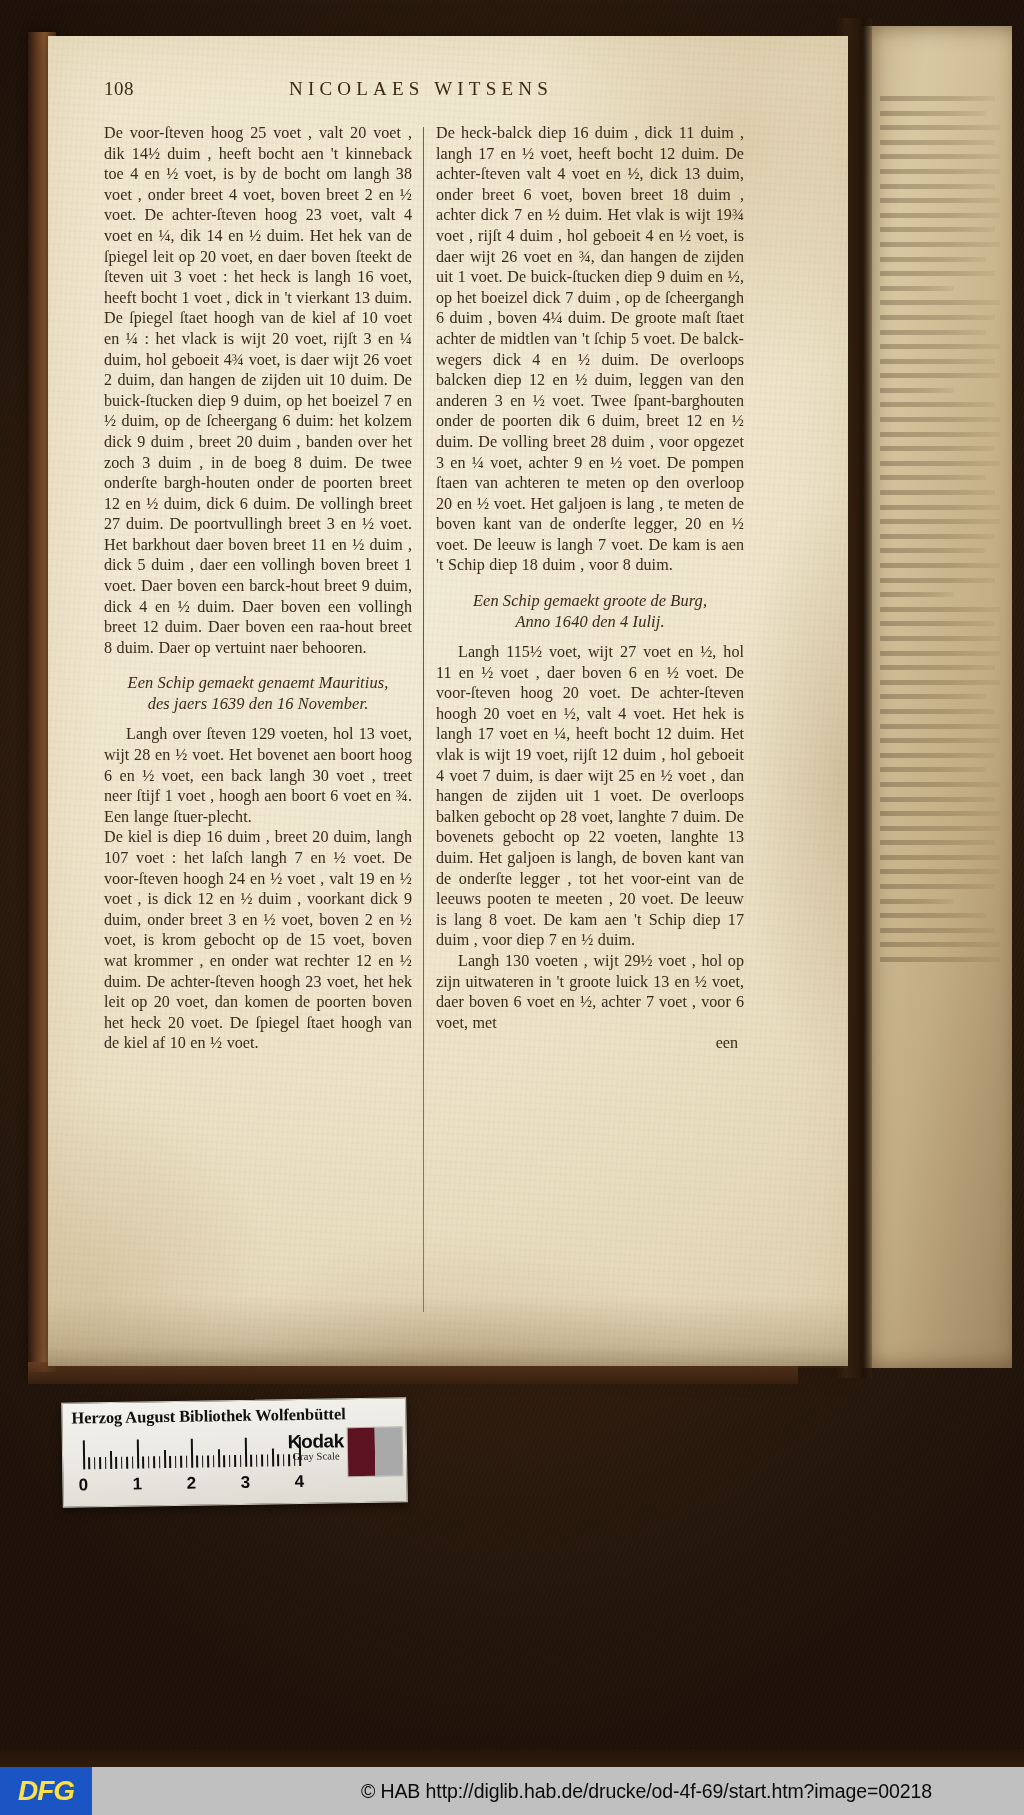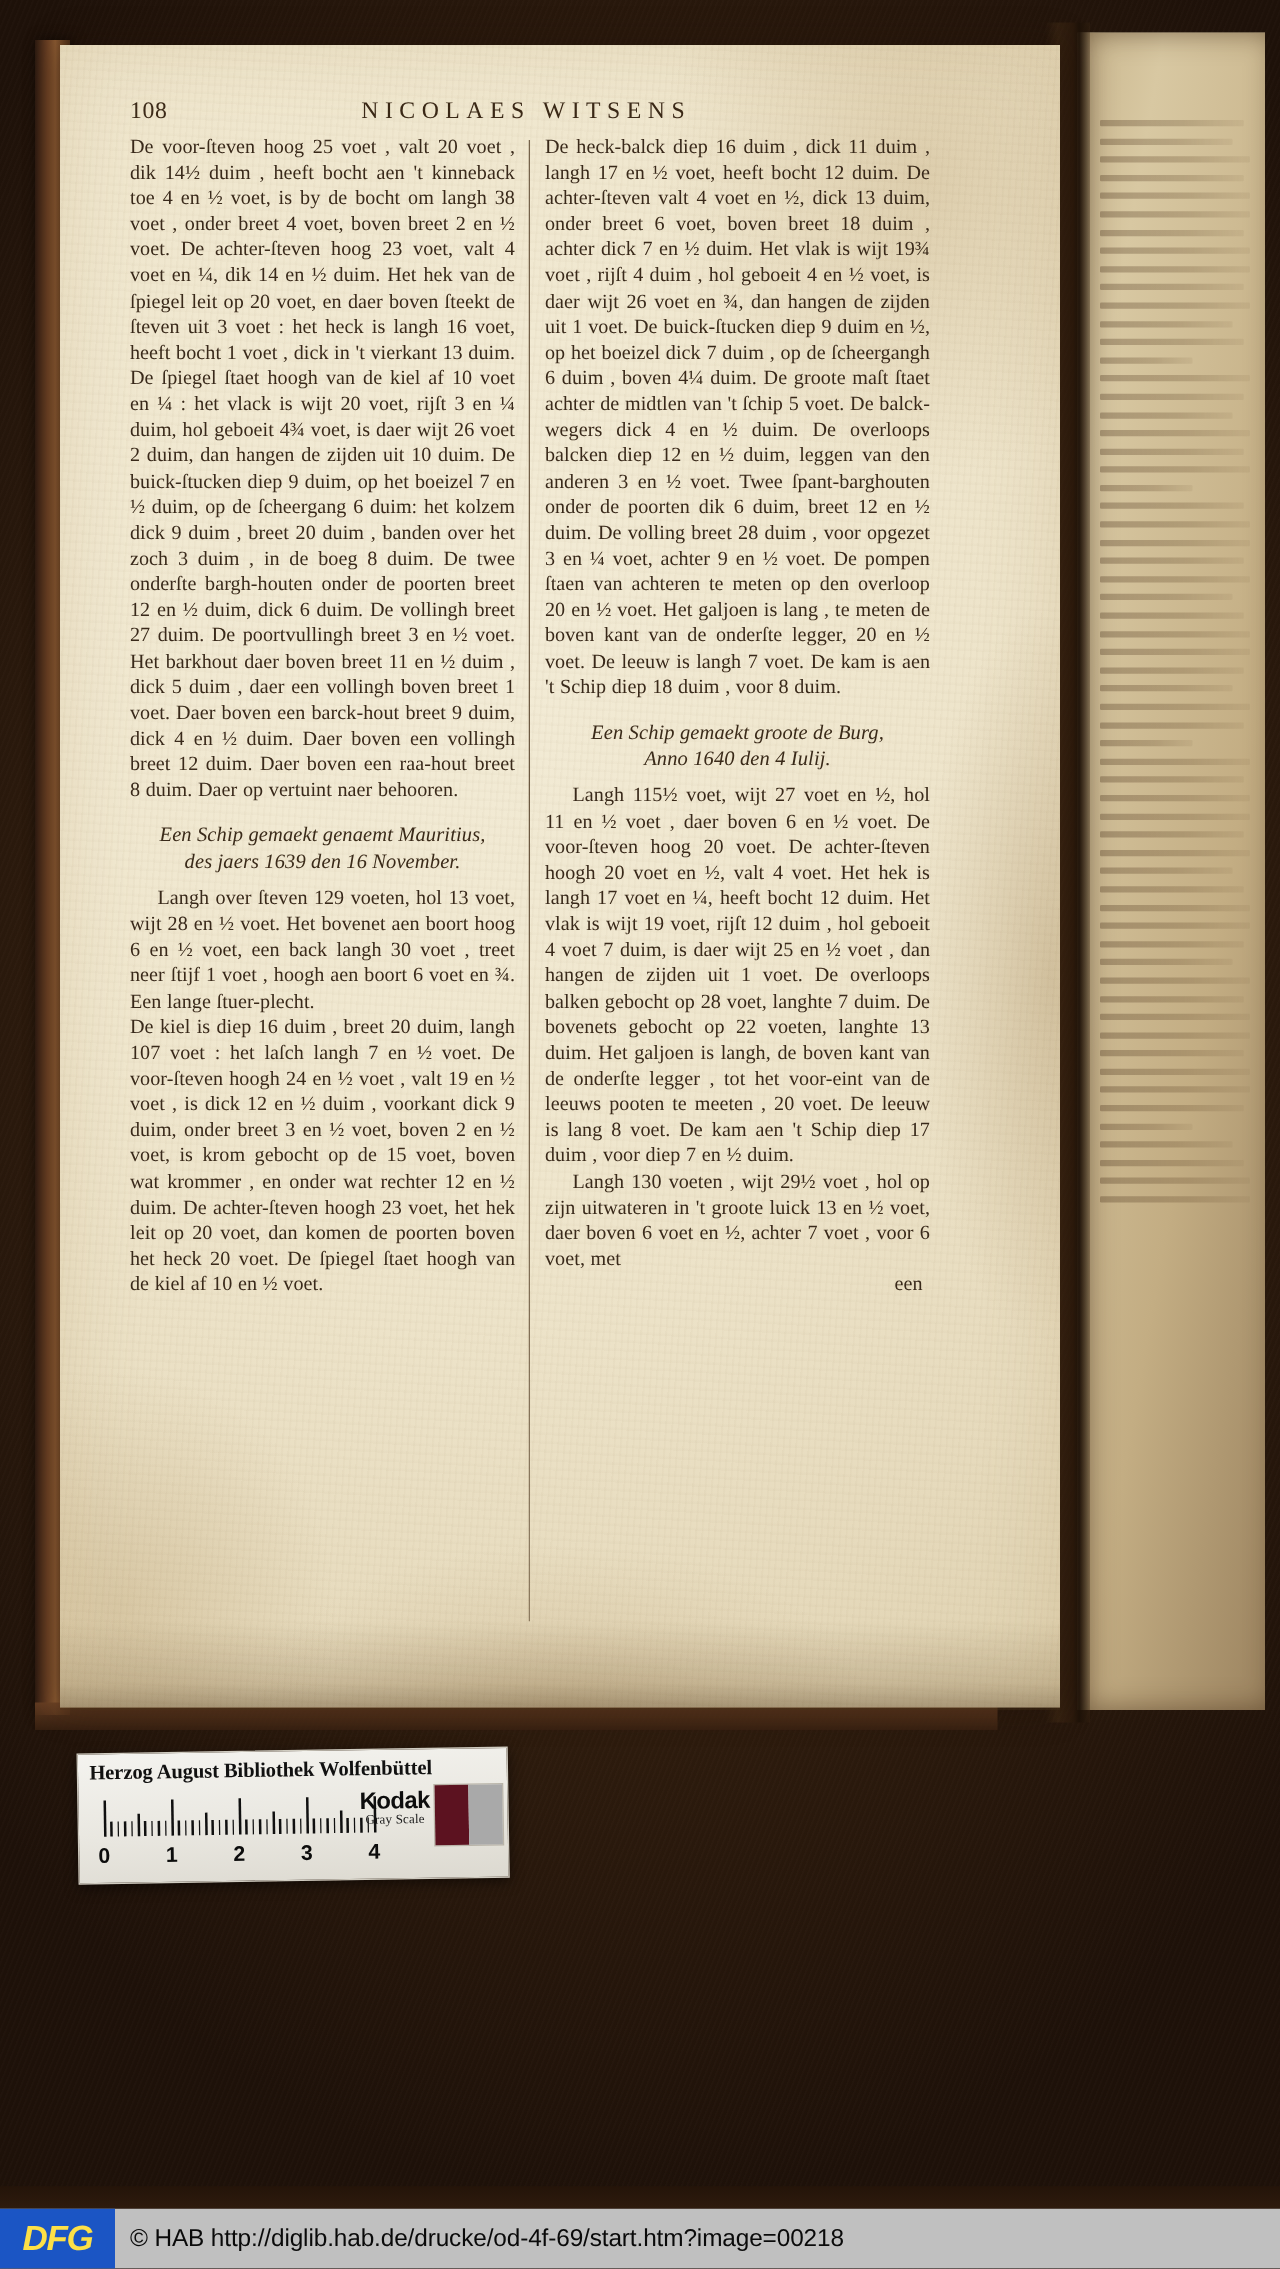--- a/index.html
+++ b/index.html
@@ -137,21 +137,21 @@
     letter-spacing: 5.2px;
     color: #3a2816;
     font-variant: small-caps;
     text-transform: uppercase;
     padding-right: 26px;
   }
 
   
   .columns {
     position: absolute;
-    left: 104px; top: 108px;
+    left: 104px; top: 123px;
     width: 640px; height: 1200px;
     display: flex;
     gap: 0;
   }
   .col {
     width: 308px;
     position: relative;
   }
   .col-rule {
     width: 24px;
@@ -294,26 +294,26 @@
   .dfg-text {
     font-family: "Liberation Sans", sans-serif;
     font-weight: bold;
     font-style: italic;
     font-size: 28px;
     color: #fde047;
     letter-spacing: -1px;
   }
   .footer-url {
     flex: 1;
-    text-align: left;
+    text-align: right;
     font-family: "Liberation Sans", sans-serif;
     font-size: 19.5px;
     color: #0a0a0a;
     letter-spacing: -0.1px;
-    padding-right: 72px;
+    padding-right: 92px;
     margin-left: 12px;
   }
   .footer-strip-dark {
     position: absolute;
     left: 0; bottom: 48px;
     width: 1024px; height: 18px;
     background: linear-gradient(180deg, #241409 0%, #2e1b0d 100%);
   }
 
   

